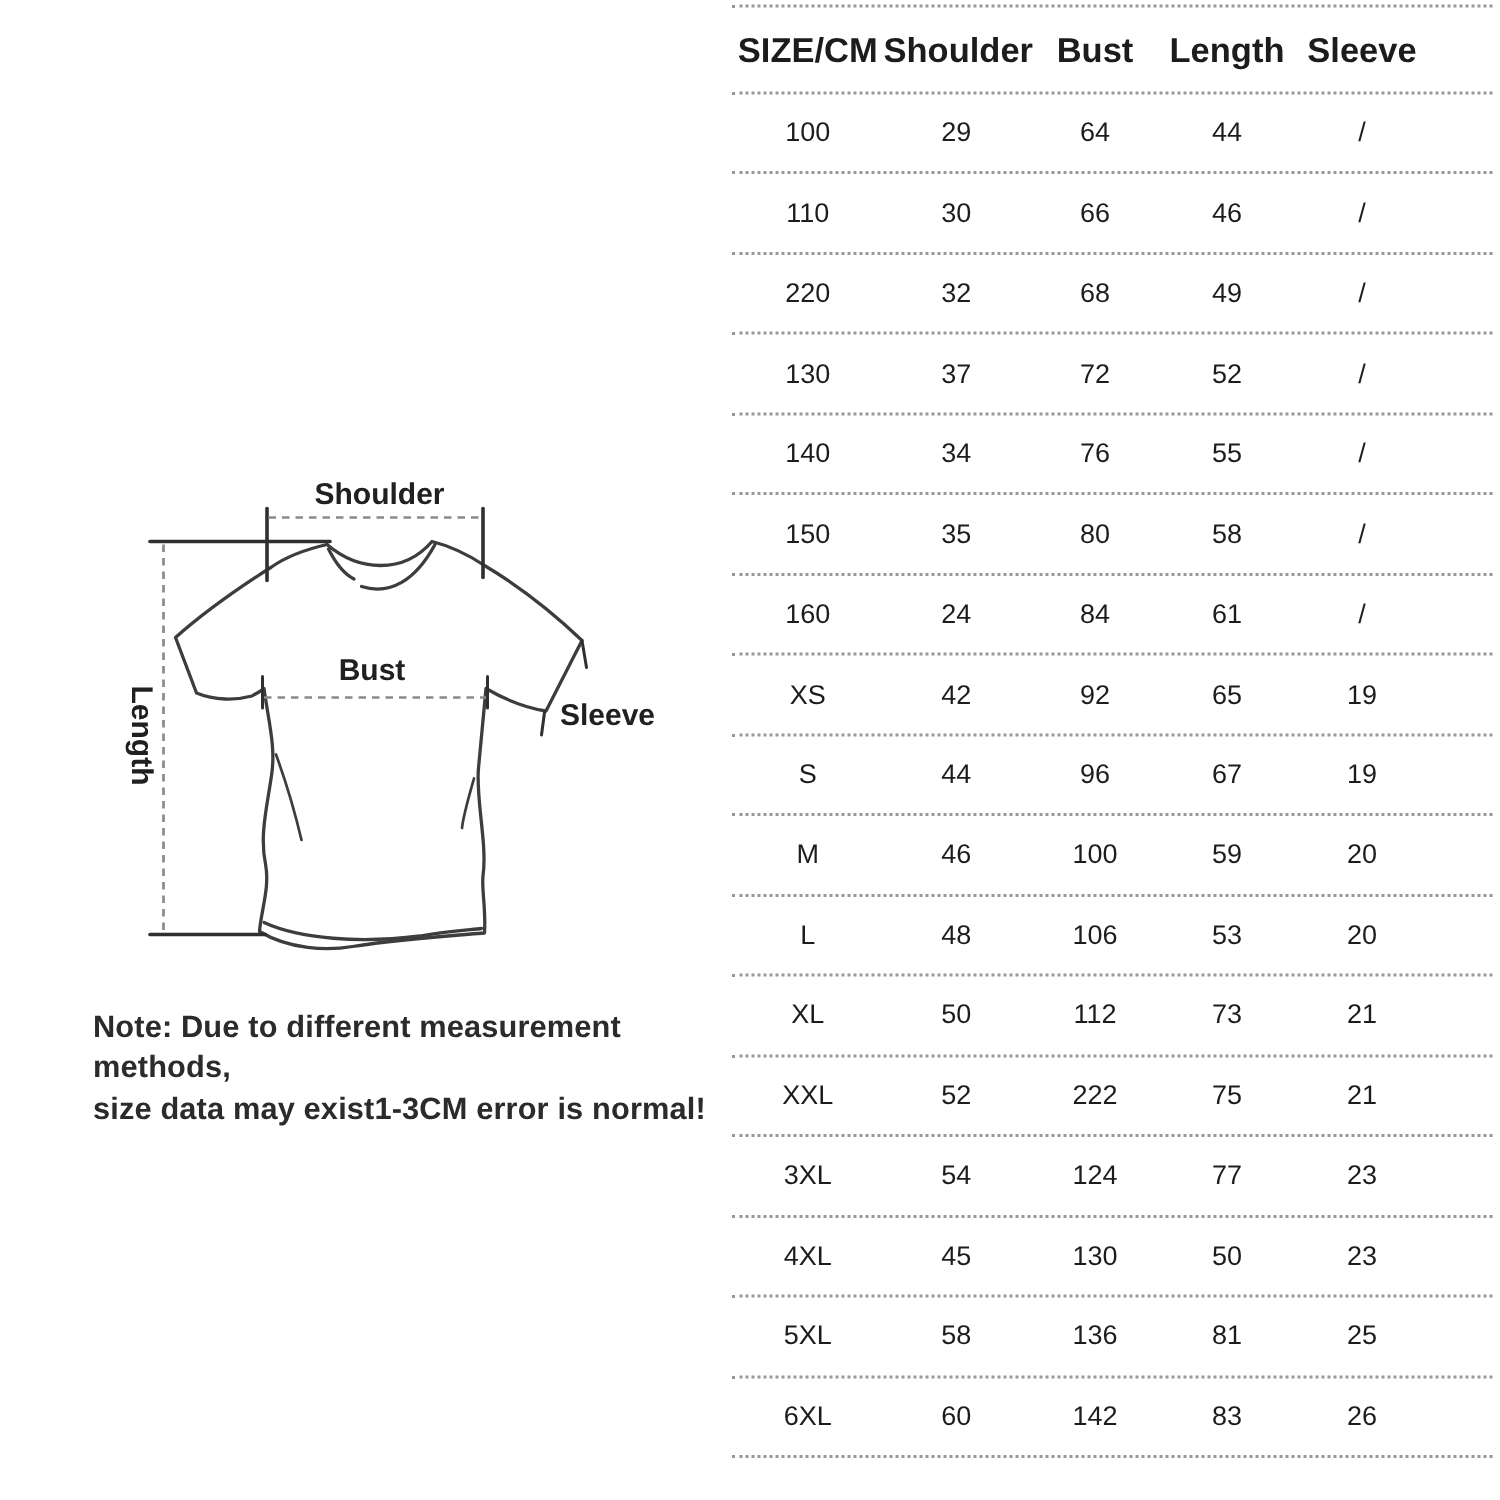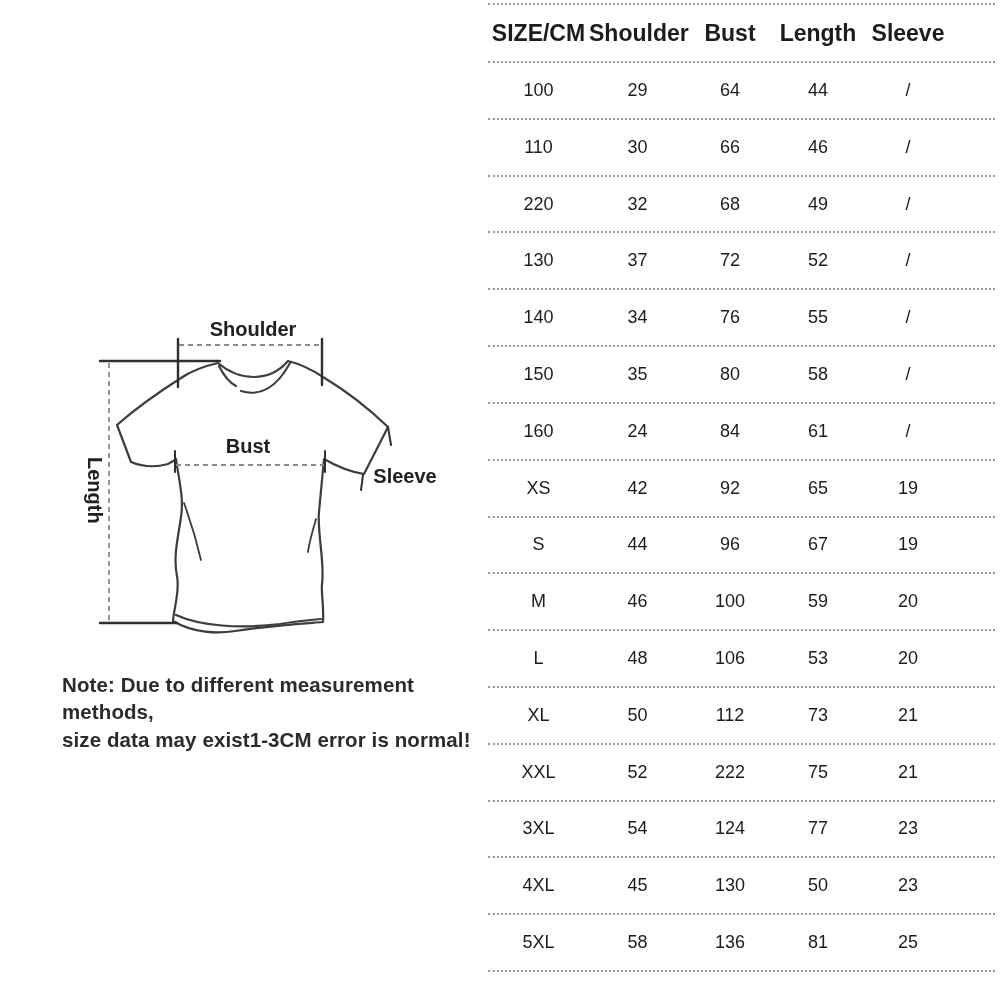--- a/index.html
+++ b/index.html
@@ -256,15 +256,22 @@
         <div class="tcell">50</div>
         <div class="tcell">23</div>
       </div>
       <div class="trow data">
         <div class="tcell">5XL</div>
         <div class="tcell">58</div>
         <div class="tcell">136</div>
         <div class="tcell">81</div>
         <div class="tcell">25</div>
       </div>
+      <div class="trow data">
+        <div class="tcell">6XL</div>
+        <div class="tcell">60</div>
+        <div class="tcell">142</div>
+        <div class="tcell">83</div>
+        <div class="tcell">26</div>
+      </div>
     </div>
 
 </div>
 
 </body></html>

